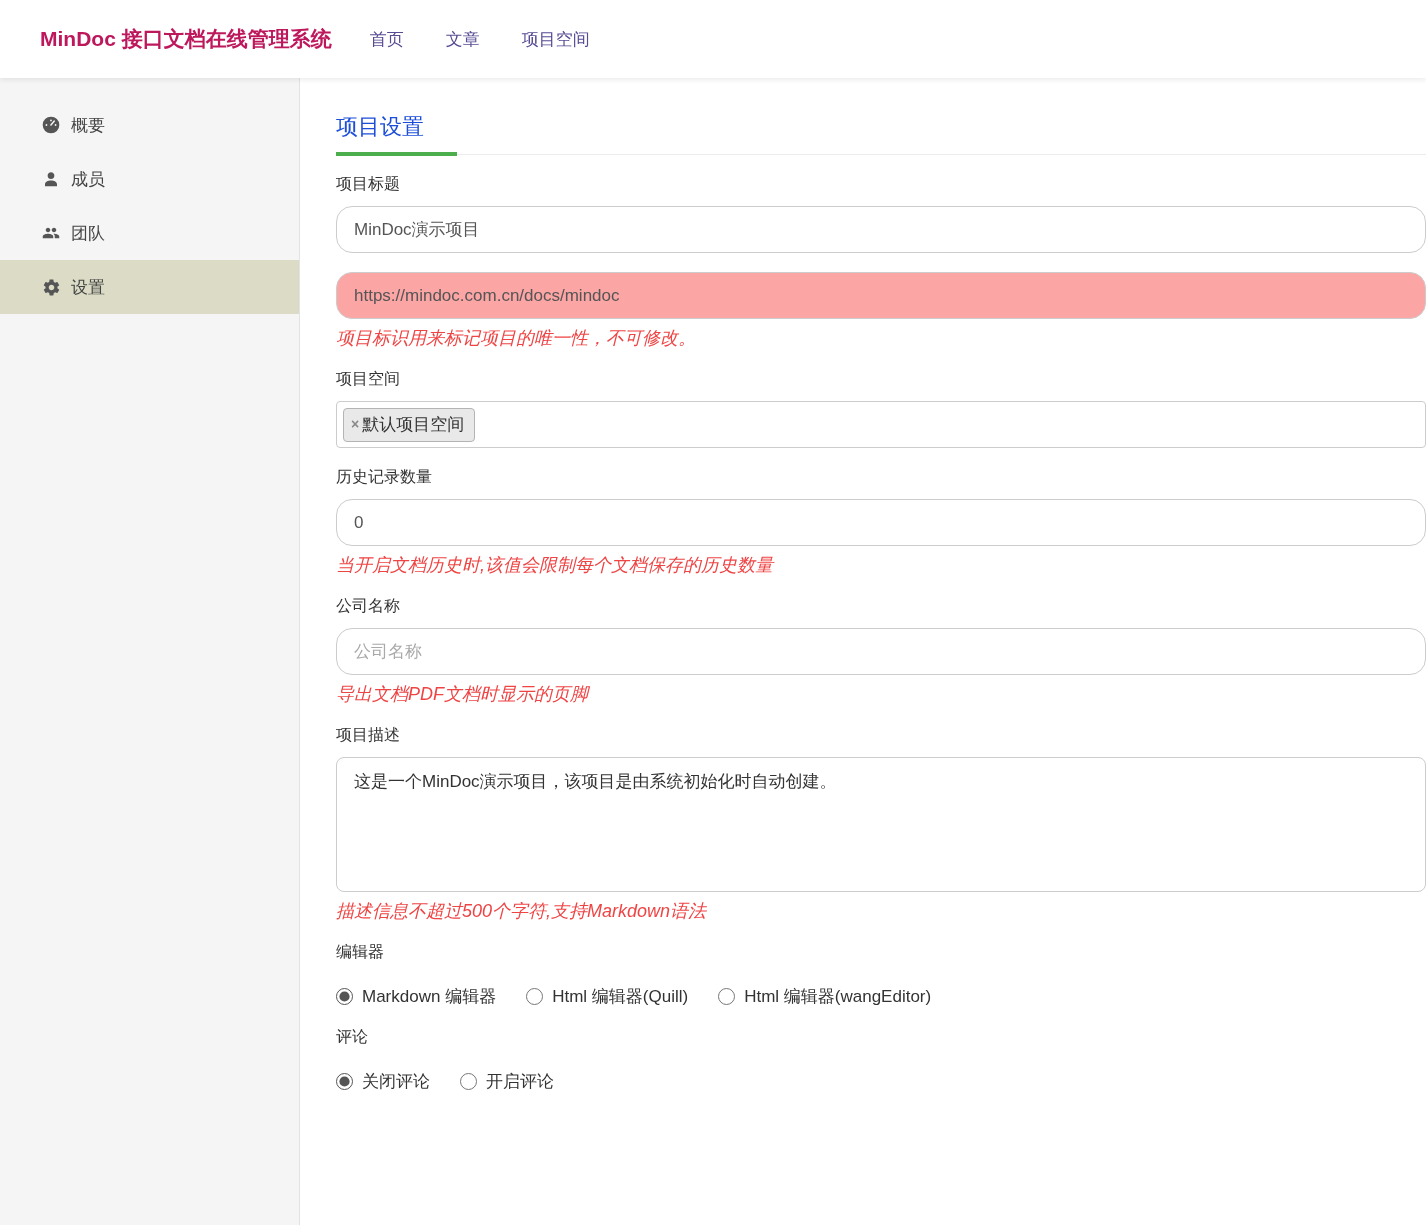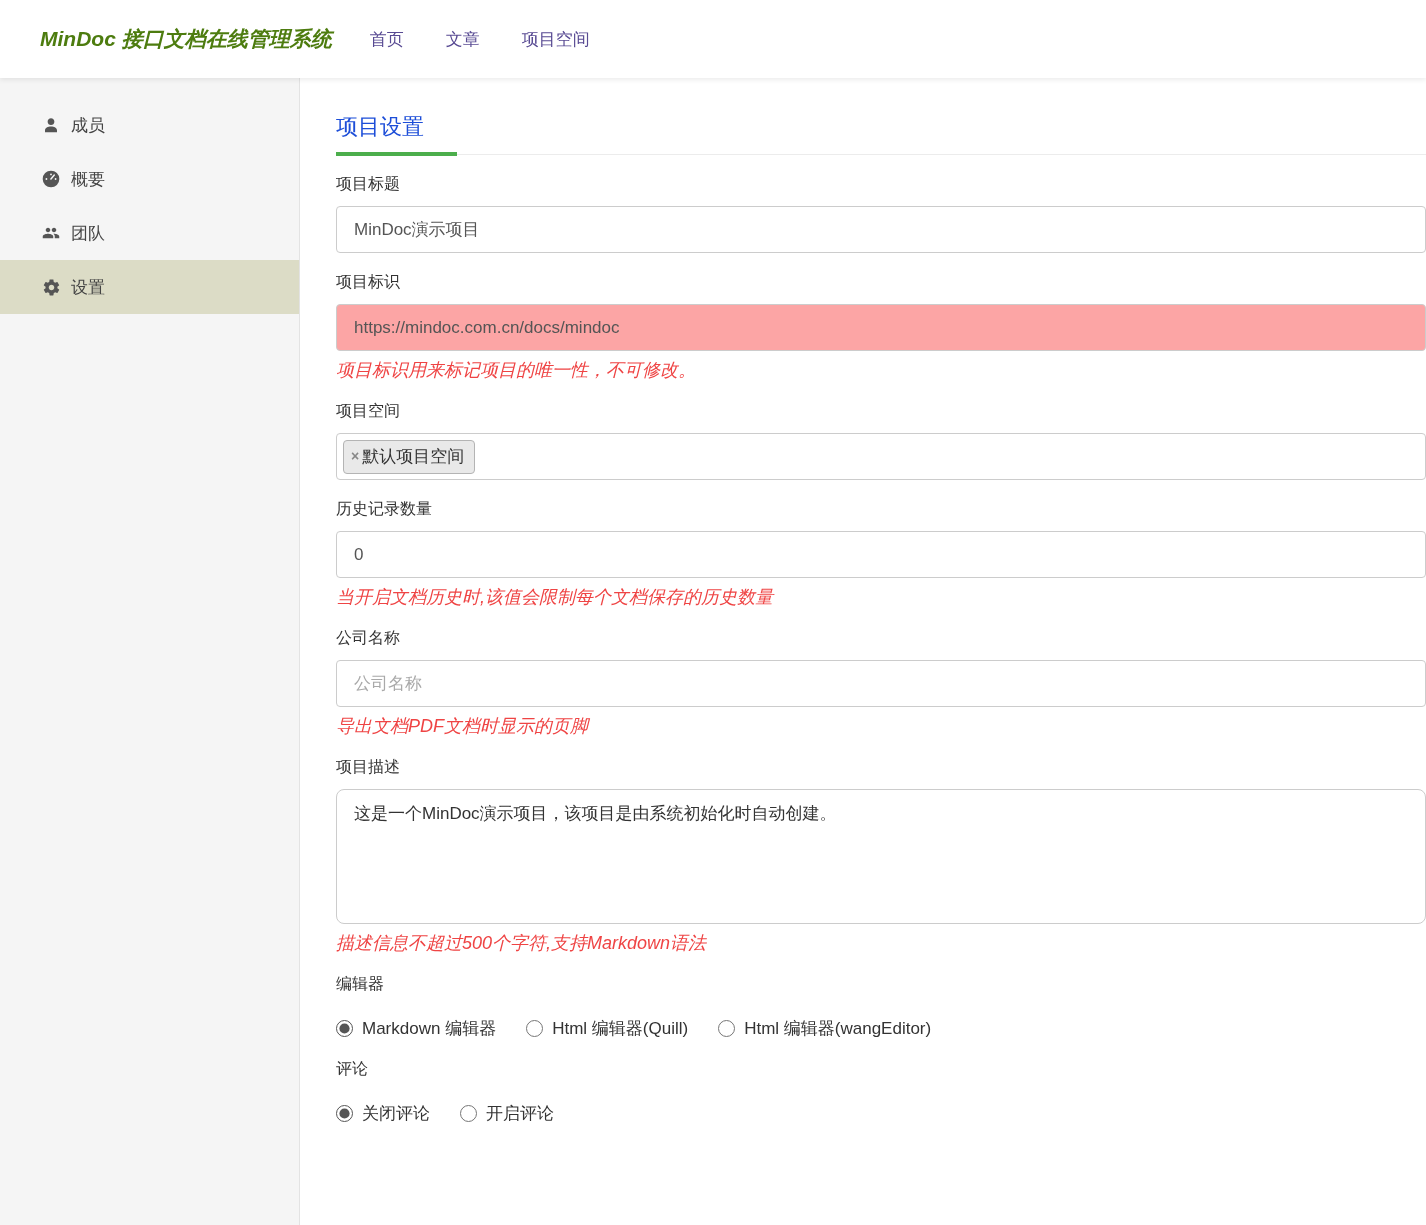--- a/index.html
+++ b/index.html
@@ -15,26 +15,25 @@
     height: 78px;
     background: #fff;
     display: flex;
     align-items: center;
     padding: 0 20px 0 40px;
     box-shadow: 0 2px 5px rgba(0,0,0,0.08);
     position: relative;
     z-index: 5;
   }
   .brand {
-    color: #4d7c0f;
+    color: #be185d;
     font-size: 21px;
     font-weight: bold;
     text-decoration: none;
     white-space: nowrap;
-    font-style: italic;
   }
   .nav-links { display: flex; align-items: center; margin-left: 38px; }
   .nav-link {
     color: #584a93;
     font-size: 17px;
     font-weight: normal;
     text-decoration: none;
     margin-right: 42px;
     white-space: nowrap;
     cursor: pointer;
@@ -119,21 +118,21 @@
     display: block;
     font-size: 16px;
     color: #333;
     margin-bottom: 11px;
   }
   .text-input {
     display: block;
     width: 100%;
     height: 47px;
     border: 1px solid #ccc;
-    border-radius: 4px;
+    border-radius: 16px;
     padding: 0 17px;
     font-size: 17px;
     color: #555;
     outline: none;
     font-family: inherit;
     background: #fff;
   }
   .text-input::placeholder { color: #a9a9a9; }
   .text-input:disabled { background: #fca5a5; color: #555; }
   .help-block {
@@ -213,42 +212,42 @@
   <div class="nav-links">
     <a class="nav-link">首页</a>
     <a class="nav-link">文章</a>
     <a class="nav-link">项目空间</a>
   </div>
 </div>
 
 <div class="page">
 
   <div class="sidebar">
-    <div class="side-item">
-      <span class="icon">
-        <svg width="18" height="18" viewBox="0 0 24 24">
-          <path d="M12 12c2.5 0 4.5-2 4.5-4.5S14.5 3 12 3 7.5 5 7.5 7.5 9.5 12 12 12zm0 2c-4.2 0-8 2.1-8 5v2.5h16V19c0-2.9-3.8-5-8-5z"></path>
-        </svg>
-      </span>
-      <span>成员</span>
-    </div>
     <div class="side-item">
       <span class="icon">
         <svg width="20" height="20" viewBox="0 0 24 24">
           <circle cx="12" cy="12" r="10"></circle>
           <rect x="11.1" y="5" width="1.8" height="8" rx="0.9" transform="rotate(40 12 12)" fill="#f5f5f5"></rect>
           <circle cx="6.5" cy="12" r="1.1" fill="#f5f5f5"></circle>
           <circle cx="12" cy="6.5" r="1.1" fill="#f5f5f5"></circle>
           <circle cx="17.5" cy="12" r="1.1" fill="#f5f5f5"></circle>
         </svg>
       </span>
       <span>概要</span>
     </div>
     <div class="side-item">
       <span class="icon">
+        <svg width="18" height="18" viewBox="0 0 24 24">
+          <path d="M12 12c2.5 0 4.5-2 4.5-4.5S14.5 3 12 3 7.5 5 7.5 7.5 9.5 12 12 12zm0 2c-4.2 0-8 2.1-8 5v2.5h16V19c0-2.9-3.8-5-8-5z"></path>
+        </svg>
+      </span>
+      <span>成员</span>
+    </div>
+    <div class="side-item">
+      <span class="icon">
         <svg width="22" height="18" viewBox="0 0 24 24">
           <path d="M8 11c1.66 0 3-1.34 3-3S9.66 5 8 5 5 6.34 5 8s1.34 3 3 3zm8 0c1.66 0 3-1.34 3-3s-1.34-3-3-3-3 1.34-3 3 1.34 3 3 3zm-8 2c-2.33 0-7 1.17-7 3.5V19h14v-2.5C15 14.17 10.33 13 8 13zm8 0c-.29 0-.62.02-.97.05 1.16.84 1.97 1.97 1.97 3.45V19h6v-2.5c0-2.33-4.67-3.5-7-3.5z"></path>
         </svg>
       </span>
       <span>团队</span>
     </div>
     <div class="side-item active">
       <span class="icon">
         <svg width="19" height="19" viewBox="0 0 24 24">
           <path d="M19.4 13c.04-.33.06-.66.06-1s-.02-.67-.06-1l2.1-1.65c.19-.15.24-.42.12-.64l-2-3.46c-.12-.22-.39-.3-.61-.22l-2.49 1c-.52-.4-1.08-.73-1.69-.98l-.38-2.65C14.46 2.18 14.25 2 14 2h-4c-.25 0-.46.18-.49.42l-.38 2.65c-.61.25-1.17.59-1.69.98l-2.49-1c-.23-.09-.49 0-.61.22l-2 3.46c-.13.22-.07.49.12.64L4.56 11c-.04.33-.06.66-.06 1s.02.67.06 1l-2.1 1.65c-.19.15-.24.42-.12.64l2 3.46c.12.22.39.3.61.22l2.49-1c.52.4 1.08.73 1.69.98l.38 2.65c.03.24.24.42.49.42h4c.25 0 .46-.18.49-.42l.38-2.65c.61-.25 1.17-.59 1.69-.98l2.49 1c.23.09.49 0 .61-.22l2-3.46c.12-.22.07-.49-.12-.64L19.4 13zM12 15.5c-1.93 0-3.5-1.57-3.5-3.5s1.57-3.5 3.5-3.5 3.5 1.57 3.5 3.5-1.57 3.5-3.5 3.5z"></path>
@@ -260,21 +259,20 @@
 
   <div class="main">
     <div class="page-title">项目设置</div>
 
     <div class="form-group">
       <label class="ctl-label">项目标题</label>
       <input class="text-input" type="text" value="MinDoc演示项目" style="">
     </div>
 
     <div class="form-group">
-      <label class="ctl-label">项目标识</label>
       <input class="text-input" type="text" disabled="" value="https://mindoc.com.cn/docs/mindoc" style="">
       <div class="help-block">项目标识用来标记项目的唯一性，不可修改。</div>
     </div>
 
     <div class="form-group">
       <label class="ctl-label">项目空间</label>
       <div class="tag-container">
         <span class="space-tag">
           <span class="remove-x">×</span>
           <span>默认项目空间</span>

